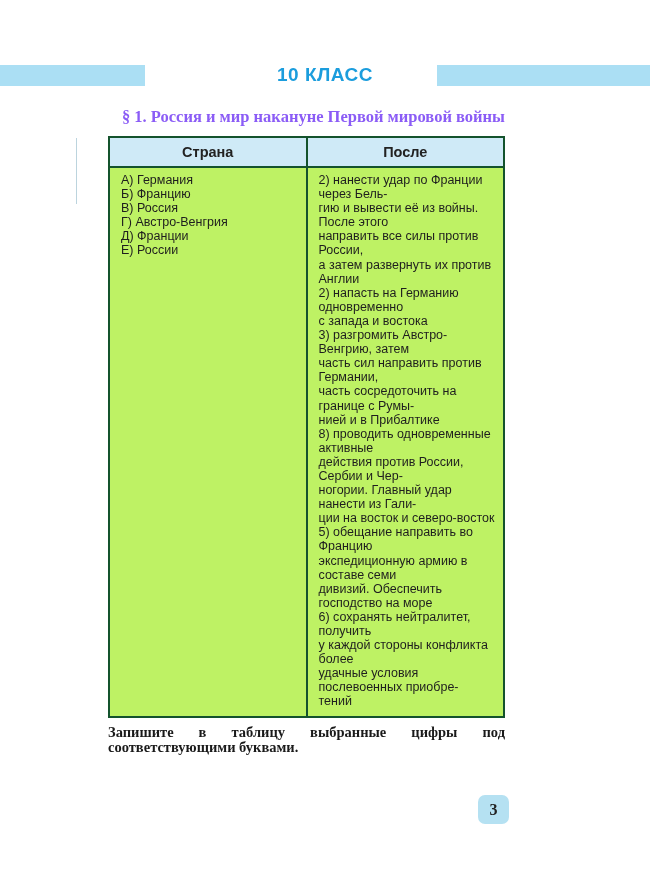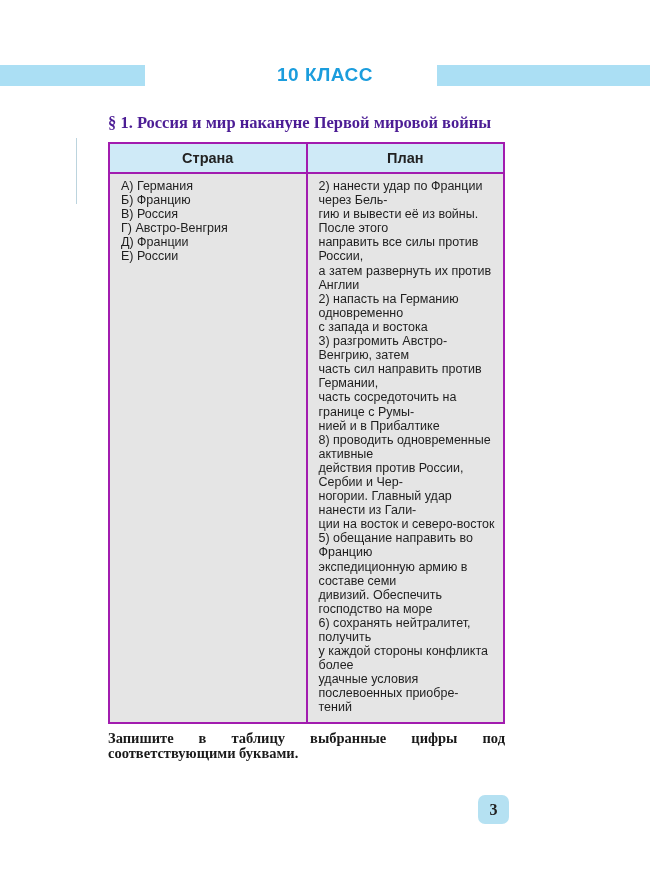--- a/index.html
+++ b/index.html
@@ -20,40 +20,40 @@
 
   
   .content{position:absolute;left:108px;top:103px;width:397px;}
 
   .chapter-title{
     font-family:"Liberation Sans",sans-serif;font-weight:bold;font-size:17.5px;
     line-height:20px;color:#1d1d1b;margin:0 0 12px 0;letter-spacing:0.2px;
   }
   .section-title{
     font-family:"Liberation Serif",serif;font-weight:bold;font-size:16.5px;
-    line-height:20px;color:#4c1d95;margin:10px 0 9px 0;
+    line-height:20px;color:#8b5cf6;margin:4px 0 9px 0;text-align:right;
   }
   .para{
     font-size:14.5px;font-weight:bold;line-height:15.8px;text-align:justify;
     margin:0;color:#1a1a1a;
   }
   .num-blue{color:#1b9ddd;}
 
   
   table.match{
     width:397px;border-collapse:collapse;margin-top:8px;table-layout:fixed;
     font-family:"Liberation Sans",sans-serif;
   }
-  table.match,table.match th,table.match td{border:2px solid #a21caf;}
+  table.match,table.match th,table.match td{border:2px solid #14532d;}
   table.match th{
     background:#cfeaf7;font-size:14.5px;font-weight:bold;color:#222;
     padding:6px 4px;text-align:center;
   }
   table.match td{
-    vertical-align:top;background:#e5e5e5;padding:5px 4px 7px 11px;
+    vertical-align:top;background:#bef264;padding:5px 4px 7px 11px;
     font-size:12.5px;line-height:14.1px;color:#1e1e1e;
   }
   td.col-country{width:135px;}
   .cell-item{white-space:pre-line;}
 
   .instruction{margin-top:7px;}
 
   
   .page-badge{
     position:absolute;left:478px;top:795px;width:31px;height:29px;
@@ -72,21 +72,21 @@
 <div class="content">
 
 
   <h2 class="section-title">§ 1. Россия и мир накануне Первой мировой войны</h2>
 
 
   <table class="match">
     <tbody>
         <tr>
       <th>Страна</th>
-      <th>План</th>
+      <th>После</th>
     </tr>
     <tr>
       <td class="col-country">
         <div class="cell-item">А) Германия</div>
         <div class="cell-item">Б) Францию</div>
         <div class="cell-item">В) Россия</div>
         <div class="cell-item">Г) Австро-Венгрия</div>
         <div class="cell-item">Д) Франции</div>
         <div class="cell-item">Е) России</div>
       </td>

